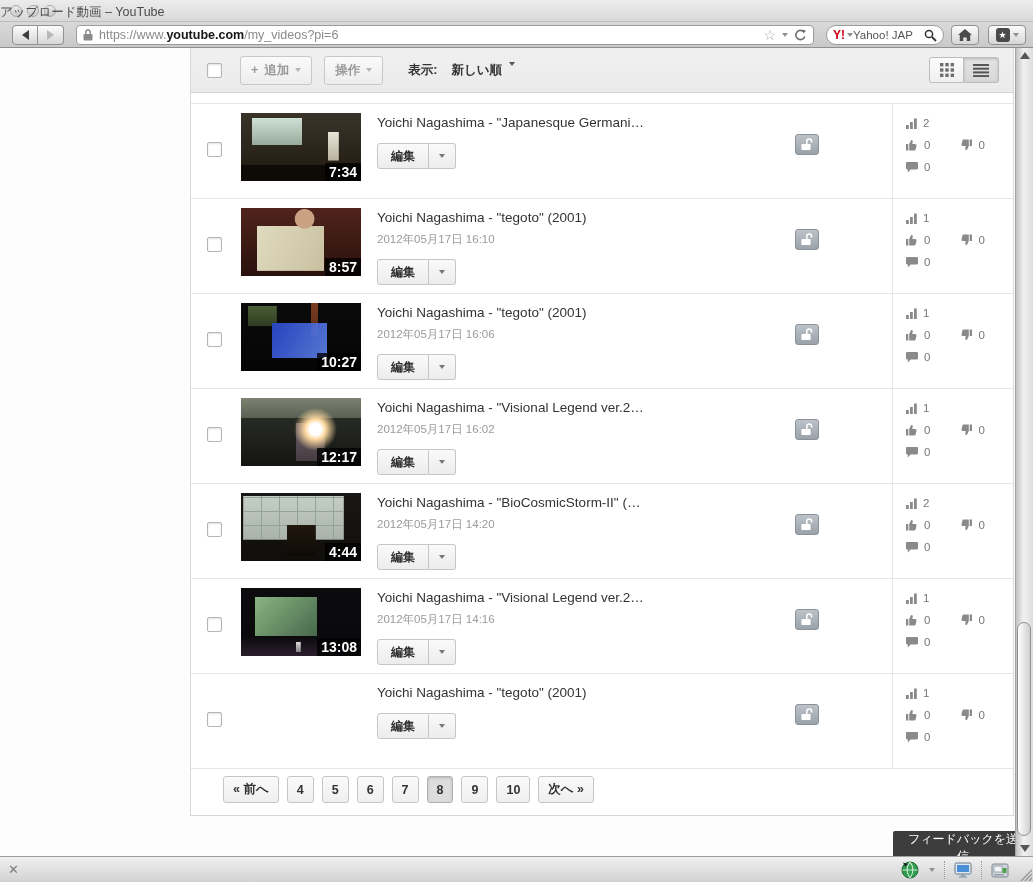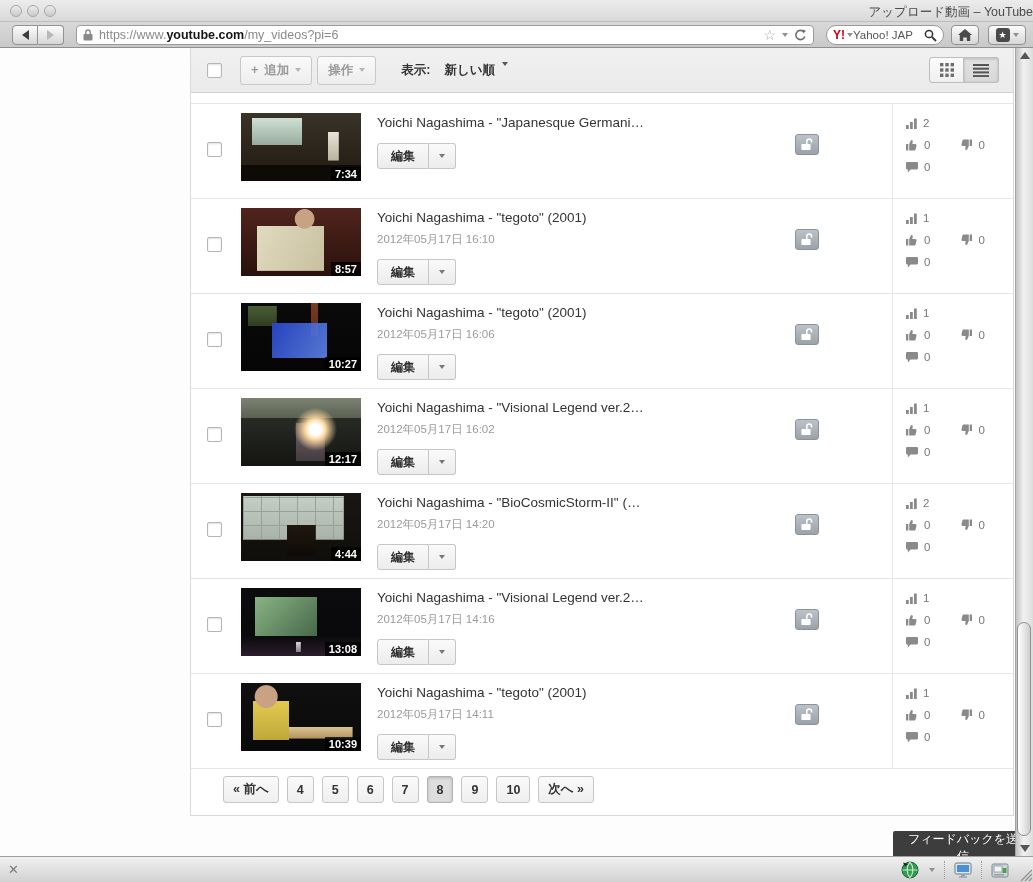--- a/index.html
+++ b/index.html
@@ -5,21 +5,21 @@
   * { box-sizing: border-box; margin:0; padding:0; }
   html,body { width:1033px; height:882px; }
   body { font-family:"Liberation Sans","DejaVu Sans",sans-serif; background:#fff; position:relative; overflow:hidden; }
 
   
   .titlebar { position:absolute; left:0; top:0; width:1033px; height:22px;
     background:linear-gradient(#ececec,#d9d9d9); border-bottom:1px solid #bdbdbd; }
   .tl { position:absolute; top:5px; width:12px; height:12px; border-radius:50%;
     background:linear-gradient(#ececec,#c9c9c9); border:1px solid #a7a7a7; }
   .tl.c1{left:10px}.tl.c2{left:27px}.tl.c3{left:44px}
-  .wintitle { position:absolute; left:0; right:0; top:4px; text-align:right;
+  .wintitle { position:absolute; left:0; right:0; top:4px; text-align:left;
     font-size:12.5px; color:#4c4c4c; }
 
   .navbar { position:absolute; left:0; top:22px; width:1033px; height:26px;
     background:linear-gradient(#d9d9d9,#c9c9c9); border-bottom:1px solid #8f8f8f; }
   .navgroup { position:absolute; left:12px; top:3px; display:flex; }
   .navbtn { width:26px; height:20px; background:linear-gradient(#fcfcfc,#d6d6d6);
     border:1px solid #929292; display:flex; align-items:center; justify-content:center; }
   .navbtn.back { border-radius:4px 0 0 4px; }
   .navbtn.fwd  { border-radius:0 4px 4px 0; border-left:none; }
   .arrow-left { width:0;height:0;border-top:5px solid transparent;border-bottom:5px solid transparent;border-right:7px solid #3d3d3d; }
@@ -54,38 +54,38 @@
 
   .list-toolbar { height:45px; background:linear-gradient(#f0f0f0,#ebebeb);
     border-bottom:1px solid #d2d2d2; display:flex; align-items:center; padding:0 14px 0 16px; }
   .cb { width:15px; height:15px; background:#fff; border:1px solid #b5b5b5; border-radius:2px;
     box-shadow:inset 0 1px 2px rgba(0,0,0,.12); display:inline-block; }
   .tbtn { height:29px; background:linear-gradient(#fafafa,#ededed); border:1px solid #c8c8c8;
     border-radius:3px; display:flex; align-items:center; gap:6px; padding:0 10px;
     font-size:12.5px; font-weight:700; color:#9a9a9a; }
   .tbtn .caret { border-top-color:#b5b5b5; }
   .add-btn { margin-left:18px; }
-  .act-btn { margin-left:5px; }
+  .act-btn { margin-left:12px; }
   .viewlabel { margin-left:25px; font-size:12.5px; font-weight:700; color:#333; }
   .sortdd { margin-left:14px; display:flex; align-items:flex-start; gap:7px; font-size:12.5px;
     font-weight:700; color:#333; cursor:pointer; }
   .sortdd .caret { border-top-color:#555; }
   .viewtoggle { margin-left:auto; display:flex; }
   .vt { width:35px; height:26px; border:1px solid #bdbdbd; display:flex; align-items:center; justify-content:center;
     background:linear-gradient(#fcfcfc,#f0f0f0); }
   .vt.grid { border-radius:3px 0 0 3px; }
   .vt.list { border-radius:0 3px 3px 0; border-left:none;
     background:linear-gradient(#e2e2e2,#d8d8d8); box-shadow:inset 0 1px 3px rgba(0,0,0,.18); }
 
   #rows { margin-top:10px; }
   .row { position:relative; height:95px; border-top:1px solid #e6e6e6; }
   .row .cb { position:absolute; left:16px; top:38px; }
   .thumb { position:absolute; left:50px; top:9px; width:120px; height:68px; background-color:#111; }
   .dur { position:absolute; right:0; bottom:0; background:rgba(0,0,0,.78); color:#fff;
-    font-size:11px; font-weight:700; padding:1px 4px; }
+    font-size:14px; font-weight:700; padding:1px 4px; }
   .meta { position:absolute; left:186px; top:10px; width:330px; }
   .vtitle { font-size:13.5px; color:#333; line-height:17px; cursor:pointer; white-space:nowrap; }
   .vdate { font-size:11.5px; color:#9a9a9a; margin-top:6px; }
   .editgroup { margin-top:12px; display:inline-flex; }
   .editbtn { height:26px; padding:0 13px; font-size:12px; font-weight:700; color:#333;
     background:linear-gradient(#fafafa,#ececec); border:1px solid #c6c6c6; border-radius:3px 0 0 3px; }
   .editcaret { height:26px; width:27px; background:linear-gradient(#fafafa,#ececec);
     border:1px solid #c6c6c6; border-left:none; border-radius:0 3px 3px 0;
     display:flex; align-items:center; justify-content:center; }
   .editcaret .caret { border-top-color:#777; }
@@ -580,26 +580,22 @@
             <svg width="12" height="11" viewBox="0 0 12 11">
                 <path fill="#8a8a8a" d="M1.2 0h9.6c.66 0 1.2.54 1.2 1.2v5.1c0 .66-.54 1.2-1.2 1.2H4.6L1.8 10.4V7.5h-.6C.54 7.5 0 6.96 0 6.3V1.2C0 .54.54 0 1.2 0z"></path>
               </svg>
             <span>0</span>
           </div>
         </div>
       </div>
 
       <div class="row">
         <span class="cb"></span>
-        <div class="thumb thumb-6">
-          <span class="dur">10:39</span>
-        </div>
         <div class="meta">
           <div class="vtitle">Yoichi Nagashima - "tegoto" (2001)</div>
-          <div class="vdate">2012年05月17日 14:11</div>
           <span class="editgroup">
             <button class="editbtn">編集</button>
             <button class="editcaret">
                 <span class="caret"></span>
               </button>
           </span>
         </div>
         <span class="privacy">
           <svg width="12" height="13" viewBox="0 0 12 13">
               <path fill="#fff" d="M1.2 6h7.6a.8.8 0 0 1 .8.8v4.4a.8.8 0 0 1-.8.8H1.2a.8.8 0 0 1-.8-.8V6.8a.8.8 0 0 1 .8-.8z"></path>

